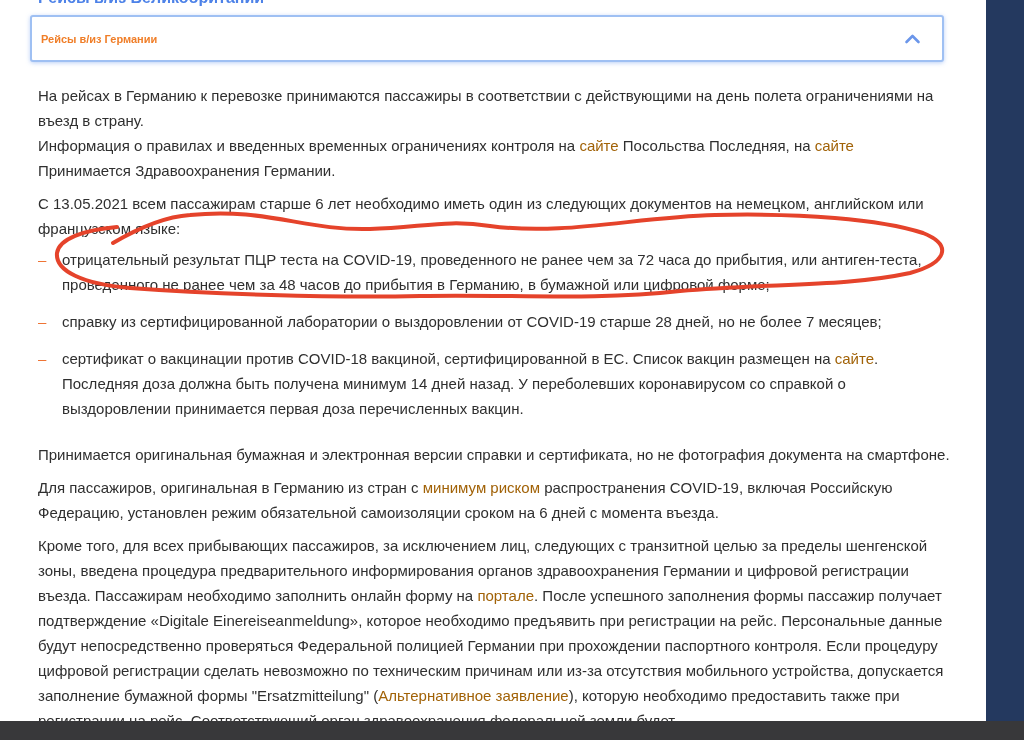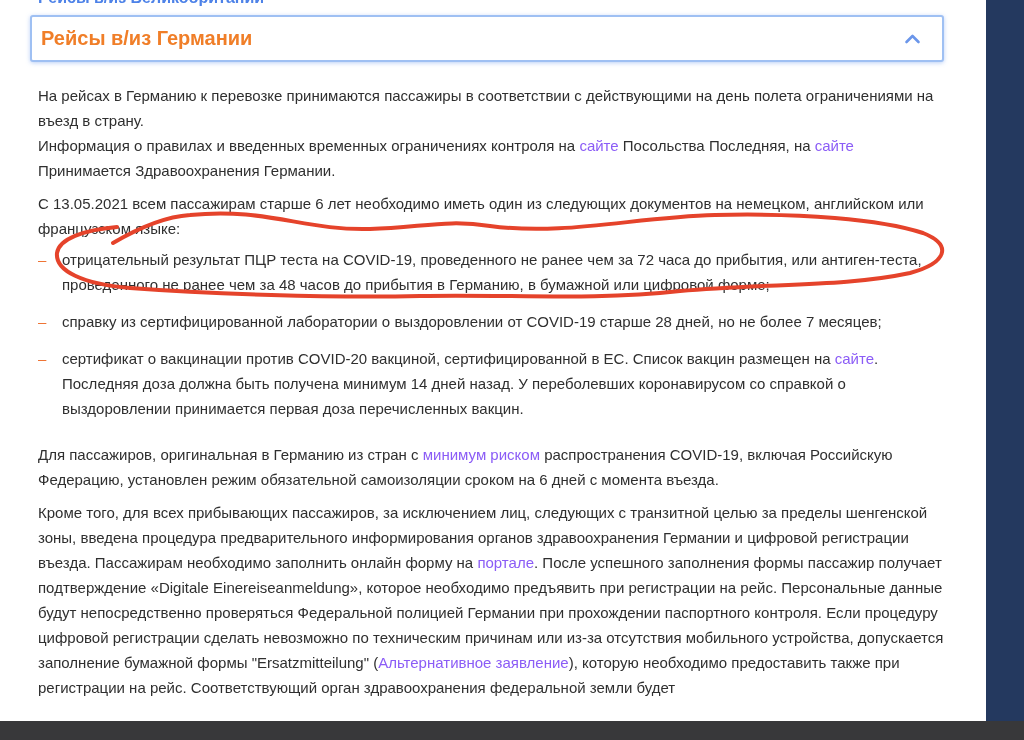--- a/index.html
+++ b/index.html
@@ -15,29 +15,29 @@
 
   
   .clip-top{height:10px;overflow:hidden;margin-left:38px;cursor:pointer;}
   .prev-link{display:block;margin-top:-11px;font-size:16px;font-weight:bold;color:#4d82e8;}
 
   
   .accordion{position:relative;margin:5px 0 0 30px;width:910px;height:43px;
              background:#fff;border:2px solid #9fc0f3;border-radius:3px;
              box-shadow:0 1px 4px rgba(130,170,240,.55);
              display:flex;align-items:center;cursor:pointer;}
-  .acc-title{margin-left:9px;font-size:20px;font-weight:bold;color:#f07e28;}
+  .acc-title{margin-left:9px;font-size:11px;font-weight:bold;color:#f07e28;}
   .chevron{position:absolute;right:21px;top:50%;transform:translateY(-50%);display:flex;}
 
   
   .article{margin:21px 0 0 38px;width:912px;font-size:15px;line-height:25px;color:#2f2f2f;}
   .article p{margin:0;}
   .p-gap8{margin-bottom:8px !important;}
   .p-gap16{margin-bottom:8px !important;}
-  a.link{color:#8b5cf6;text-decoration:none;cursor:pointer;}
+  a.link{color:#a16207;text-decoration:none;cursor:pointer;}
 
   ul.bullets{list-style:none;margin:6px 0 21px 0;padding:0;}
   ul.bullets li{display:flex;margin:0 0 12px 0;}
   ul.bullets li:last-child{margin-bottom:0;}
   .dash{flex:none;width:24px;color:#ee7435;}
   .li-body{flex:1;}
 
   
   .annotation{position:absolute;left:25px;top:195px;width:930px;height:128px;
               pointer-events:none;}
@@ -70,23 +70,24 @@
         <li>
           <span class="dash">–</span>
           <span class="li-body"><span>отрицательный результат ПЦР теста на COVID-19, проведенного не ранее чем за 72 часа до прибытия, или антиген-теста, проведенного не ранее чем за 48 часов до прибытия в Германию, в бумажной или цифровой форме;</span></span>
         </li>
         <li>
           <span class="dash">–</span>
           <span class="li-body"><span>справку из сертифицированной лаборатории о выздоровлении от COVID-19 старше 28 дней, но не более 7 месяцев;</span></span>
         </li>
         <li>
           <span class="dash">–</span>
-          <span class="li-body"><span>сертификат о вакцинации против COVID-20 вакциной, сертифицированной в ЕС. Список вакцин размещен на </span><a class="link" href="#">сайте</a><span>. Последняя доза должна быть получена минимум 14 дней назад. У переболевших коронавирусом со справкой о выздоровлении принимается первая доза перечисленных вакцин.</span></span>
+          <span class="li-body"><span>сертификат о вакцинации против COVID-18 вакциной, сертифицированной в ЕС. Список вакцин размещен на </span><a class="link" href="#">сайте</a><span>. Последняя доза должна быть получена минимум 14 дней назад. У переболевших коронавирусом со справкой о выздоровлении принимается первая доза перечисленных вакцин.</span></span>
         </li>
       </ul>
+    <p class="p-gap16"><span>Принимается оригинальная бумажная и электронная версии справки и сертификата, но не фотография документа на смартфоне.</span></p>
     <p class="p-gap16"><span>Для пассажиров, оригинальная в Германию из стран с </span><a class="link" href="#">минимум риском</a><span> распространения COVID-19, включая Российскую Федерацию, установлен режим обязательной самоизоляции сроком на 6 дней с момента въезда.</span></p>
     <p><span>Кроме того, для всех прибывающих пассажиров, за исключением лиц, следующих с транзитной целью за пределы шенгенской зоны, введена процедура предварительного информирования органов здравоохранения Германии и цифровой регистрации въезда. Пассажирам необходимо заполнить онлайн форму на </span><a class="link" href="#">портале</a><span>. После успешного заполнения формы пассажир получает подтверждение «Digitale Einereiseanmeldung», которое необходимо предъявить при регистрации на рейс. Персональные данные будут непосредственно проверяться Федеральной полицией Германии при прохождении паспортного контроля. Если процедуру цифровой регистрации сделать невозможно по техническим причинам или из-за отсутствия мобильного устройства, допускается заполнение бумажной формы "Ersatzmitteilung" (</span><a class="link" href="#">Альтернативное заявление</a><span>), которую необходимо предоставить также при регистрации на рейс. Соответствующий орган здравоохранения федеральной земли будет</span></p>
   </div>
 
   <svg class="annotation" viewBox="0 0 930 128">
     <path d="M 88,48
              C 105,38 135,22 165,20
              C 240,12 280,36 345,34
              C 395,33 420,24 465,31
              C 540,41 610,22 690,20

